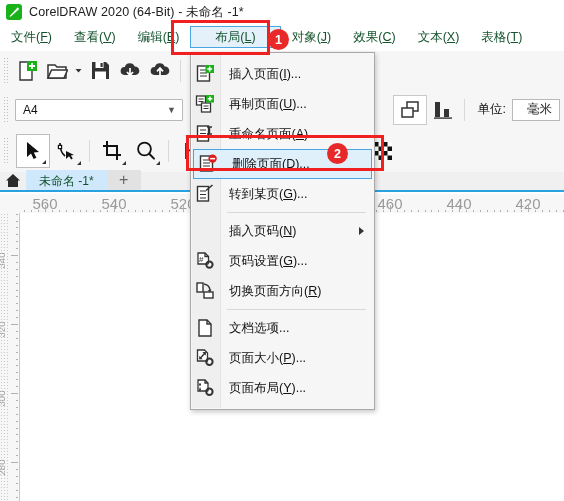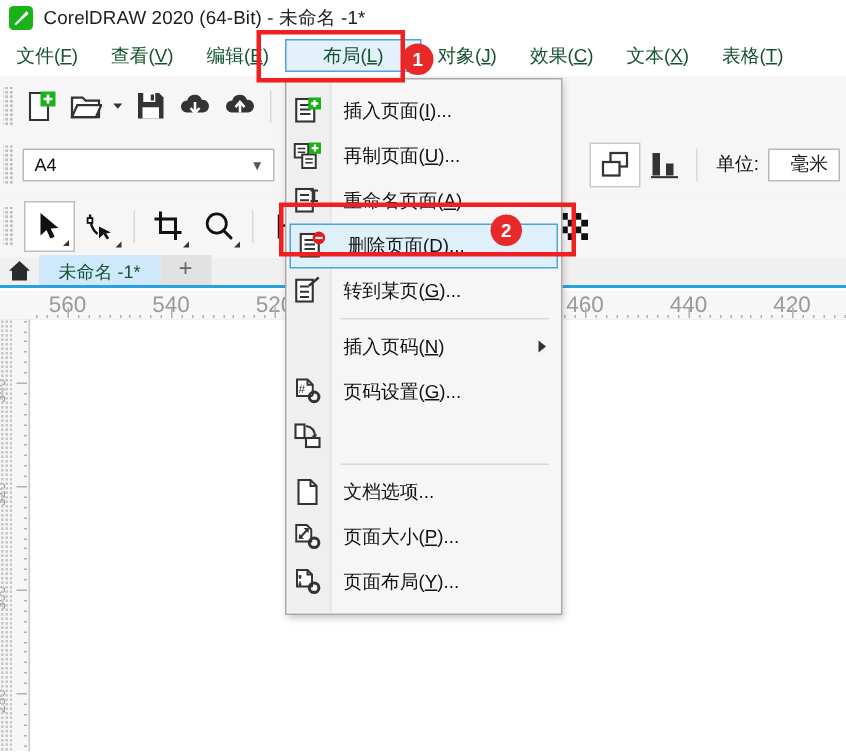--- a/index.html
+++ b/index.html
@@ -679,20 +679,21 @@
 
     <div class="dd-item">
       <span class="dd-icon">
         <svg width="20" height="20" viewBox="0 0 20 20">
           <rect x="2" y="2" width="6" height="9" fill="#fff" stroke="#333" stroke-width="1.4"></rect>
           <rect x="9" y="11" width="9" height="6" fill="#fff" stroke="#333" stroke-width="1.4"></rect>
           <path d="M9 3 q6 1 6 7" fill="none" stroke="#333" stroke-width="1.4"></path>
           <path d="M12.6 9.6 L15.2 11.2 L16.4 8.3 Z" fill="#333"></path>
         </svg>
       </span>
+      <span class="dd-label">切换页面方向(<span class="mnem">R</span>)</span>
     </div>
 
     <div class="dd-sep"></div>
 
     <div class="dd-item">
       <span class="dd-icon">
         <svg width="20" height="20" viewBox="0 0 20 20">
           <path d="M4 2 h8 l4 4 v12 H4 Z" fill="#fff" stroke="#333" stroke-width="1.4"></path>
           <path d="M12 2 v4 h4" fill="none" stroke="#333" stroke-width="1.4"></path>
         </svg>

